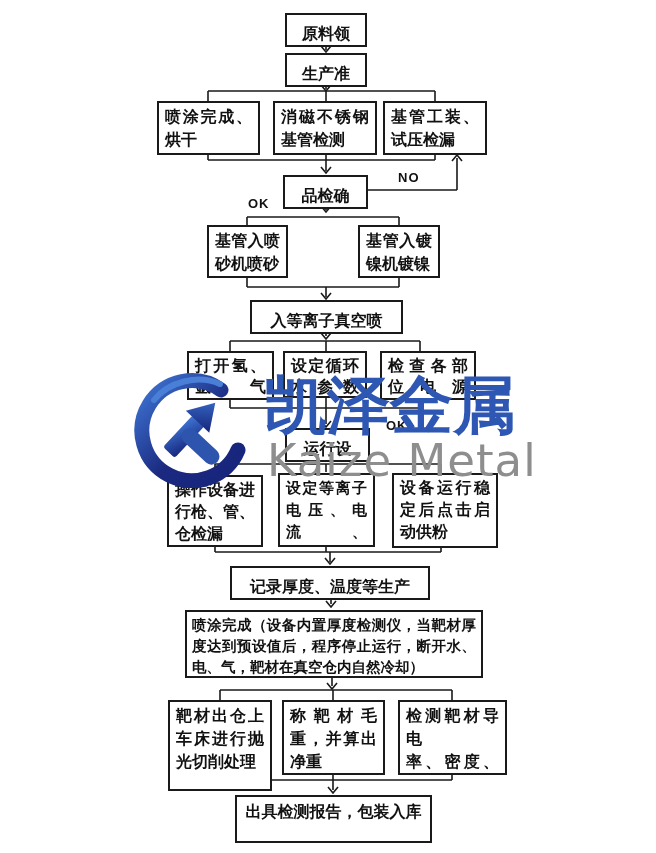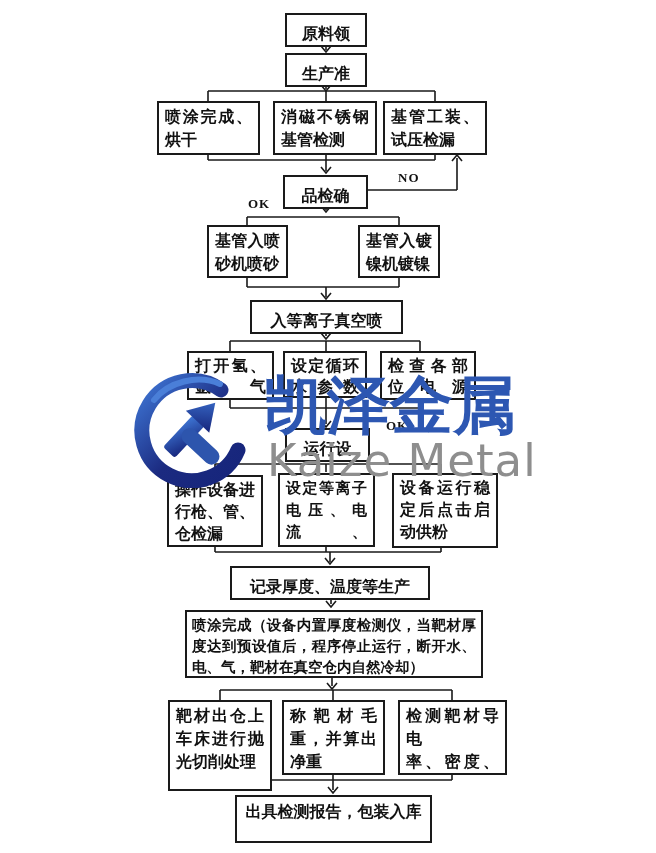--- a/index.html
+++ b/index.html
@@ -18,21 +18,21 @@
   .center{display:flex;flex-direction:column;justify-content:center;align-items:center;text-align:center;padding:15px;}
   .topcenter{text-align:center;padding-top:3px;}
   .lh21{line-height:21px;}
   .lh22{line-height:22px;}
   .lh23{line-height:23px;}
   .f15{font-size:15px;}
   .f145{font-size:14.5px;}
   .jl{text-align:justify;text-align-last:justify;text-justify:inter-character;}
   .flabel{
     position:absolute;z-index:3;color:#111111;font-weight:700;
-    font-family:Liberation Serif, serif;font-size:13px;letter-spacing:1px;
+    font-family:Liberation Sans, sans-serif;font-size:13px;letter-spacing:1px;
   }
   
   #watermark{position:absolute;left:0;top:0;width:656px;height:853px;z-index:5;pointer-events:none;}
   #wm-logo{position:absolute;left:128px;top:370px;width:140px;height:118px;}
   #wm-cn{
     position:absolute;left:264px;top:371px;width:260px;
     font-size:63px;line-height:70px;font-weight:900;color:#2d57b2;
     letter-spacing:0px;white-space:nowrap;
     font-family:Liberation Serif, serif;
   }

